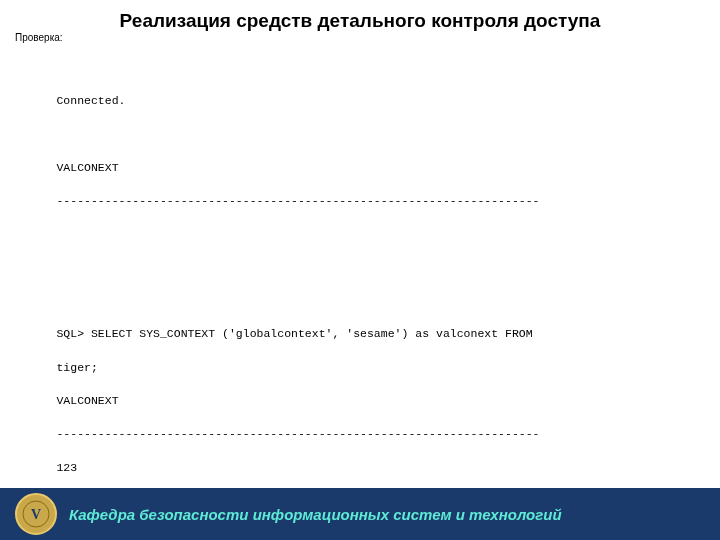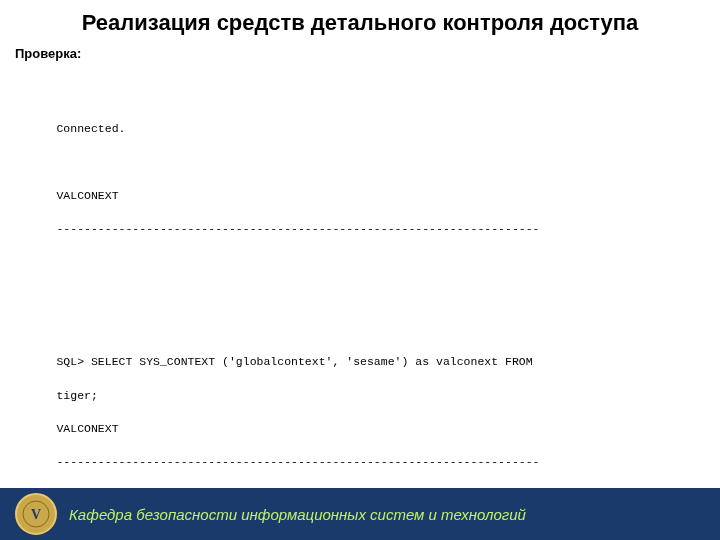--- a/index.html
+++ b/index.html
@@ -25,41 +25,40 @@
       flex-direction: column;
     }
 
     .content-area {
       flex: 1;
       padding: 10px 15px 5px 15px;
       overflow: hidden;
     }
 
     .title {
-      font-size: 22px;
+      font-size: 19px;
       font-weight: bold;
       text-align: center;
       color: #000000;
-      margin-bottom: 10px;
       font-family: Arial, sans-serif;
     }
 
     .code-block {
       font-family: 'Courier New', Courier, monospace;
       font-size: 11.5px;
       line-height: 1.45;
       color: #000000;
       white-space: pre;
     }
 
     .label {
       font-family: Arial, sans-serif;
-      font-size: 13px;
-      font-weight: bold;
-      margin-bottom: 10px;
+      font-size: 10px;
+      font-weight: normal;
+      margin-bottom: 0;
     }
 
     .footer {
       height: 52px;
       background: #1a3a6b;
       display: flex;
       align-items: center;
       padding: 0 15px;
       gap: 12px;
     }
@@ -77,25 +76,25 @@
       position: relative;
       overflow: hidden;
     }
 
     .footer-logo svg {
       width: 30px;
       height: 30px;
     }
 
     .footer-text {
-      color: #bef264;
+      color: #5eead4;
       font-family: Arial, sans-serif;
       font-size: 15px;
       font-style: italic;
-      font-weight: normal;
+      font-weight: bold;
     }
   </style>
 </head>
 <body>
 
 <div class="main-container">
   <div class="content-area">
     <div class="title">Реализация средств детального контроля доступа</div>
 
     <div class="label">Проверка:</div>

